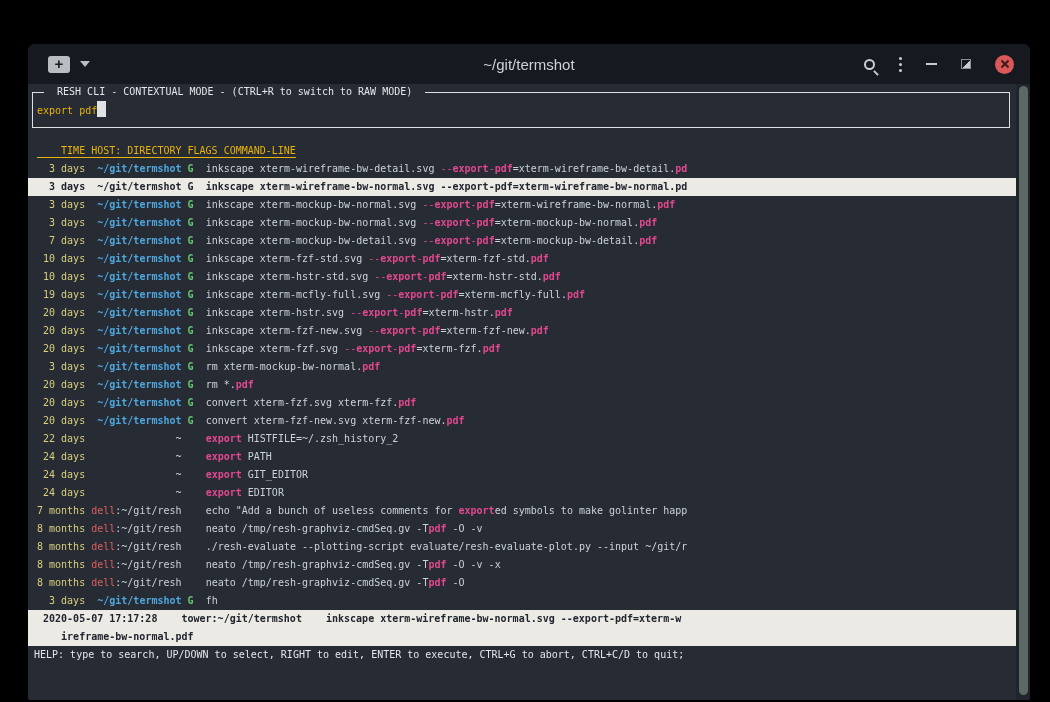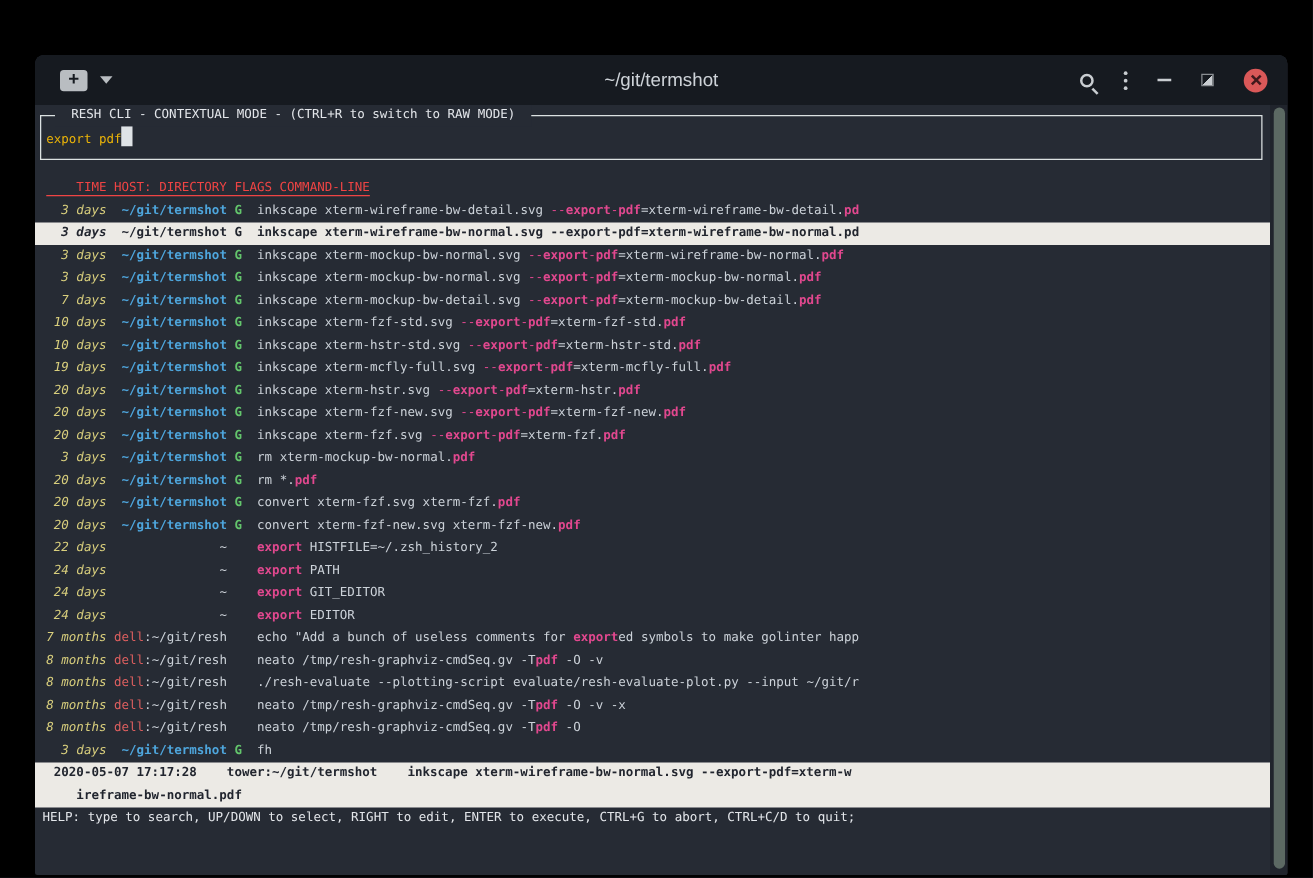--- a/index.html
+++ b/index.html
@@ -44,25 +44,25 @@
   
   .term{position:absolute;top:40px;left:0;right:0;bottom:0;font-size:10px;line-height:18px;color:var(--foreground);}
   .content{position:absolute;top:0;left:0;right:14px;bottom:0;overflow:hidden;}
 
   .search-box{margin:8px 6px 0 4px;height:36px;border:1px solid var(--box-border);position:relative;}
   .box-label{position:absolute;top:-10px;left:11px;background:var(--terminal-bg);padding:0 7px;
     color:#e3e6ea;white-space:pre;}
   .query-line{padding:8px 0 0 4px;white-space:pre;color:#eab308;}
   .cursor{display:inline-block;width:9px;height:16px;background:#dfe3e6;vertical-align:-3px;}
 
-  .tbl-header{margin-top:14px;height:18px;padding-left:9px;white-space:pre;color:#ef4444;
+  .tbl-header{margin-top:14px;height:18px;padding-left:9px;white-space:pre;color:#eab308;
     text-decoration:underline;text-underline-offset:3px;}
 
   .rows .row{height:18px;white-space:pre;overflow:hidden;padding-left:9px;}
-  .t-time{color:var(--time-yellow);font-style:italic;}
+  .t-time{color:var(--time-yellow);}
   .t-dir{color:var(--path-blue);font-weight:bold;}
   .t-host{color:var(--host-red);}
   .t-flag{color:var(--flag-green);font-weight:bold;}
   .t-match{color:var(--match-pink);font-weight:bold;}
   .t-pink{color:var(--match-pink);}
   .row.selected{background:var(--selection-bg);}
   .row.selected span{color:var(--selection-fg) !important;font-weight:bold;}
 
   .status-bar{background:var(--selection-bg);color:var(--selection-fg);font-weight:bold;}
   .status-bar div{height:18px;white-space:pre;overflow:hidden;padding-left:9px;}

